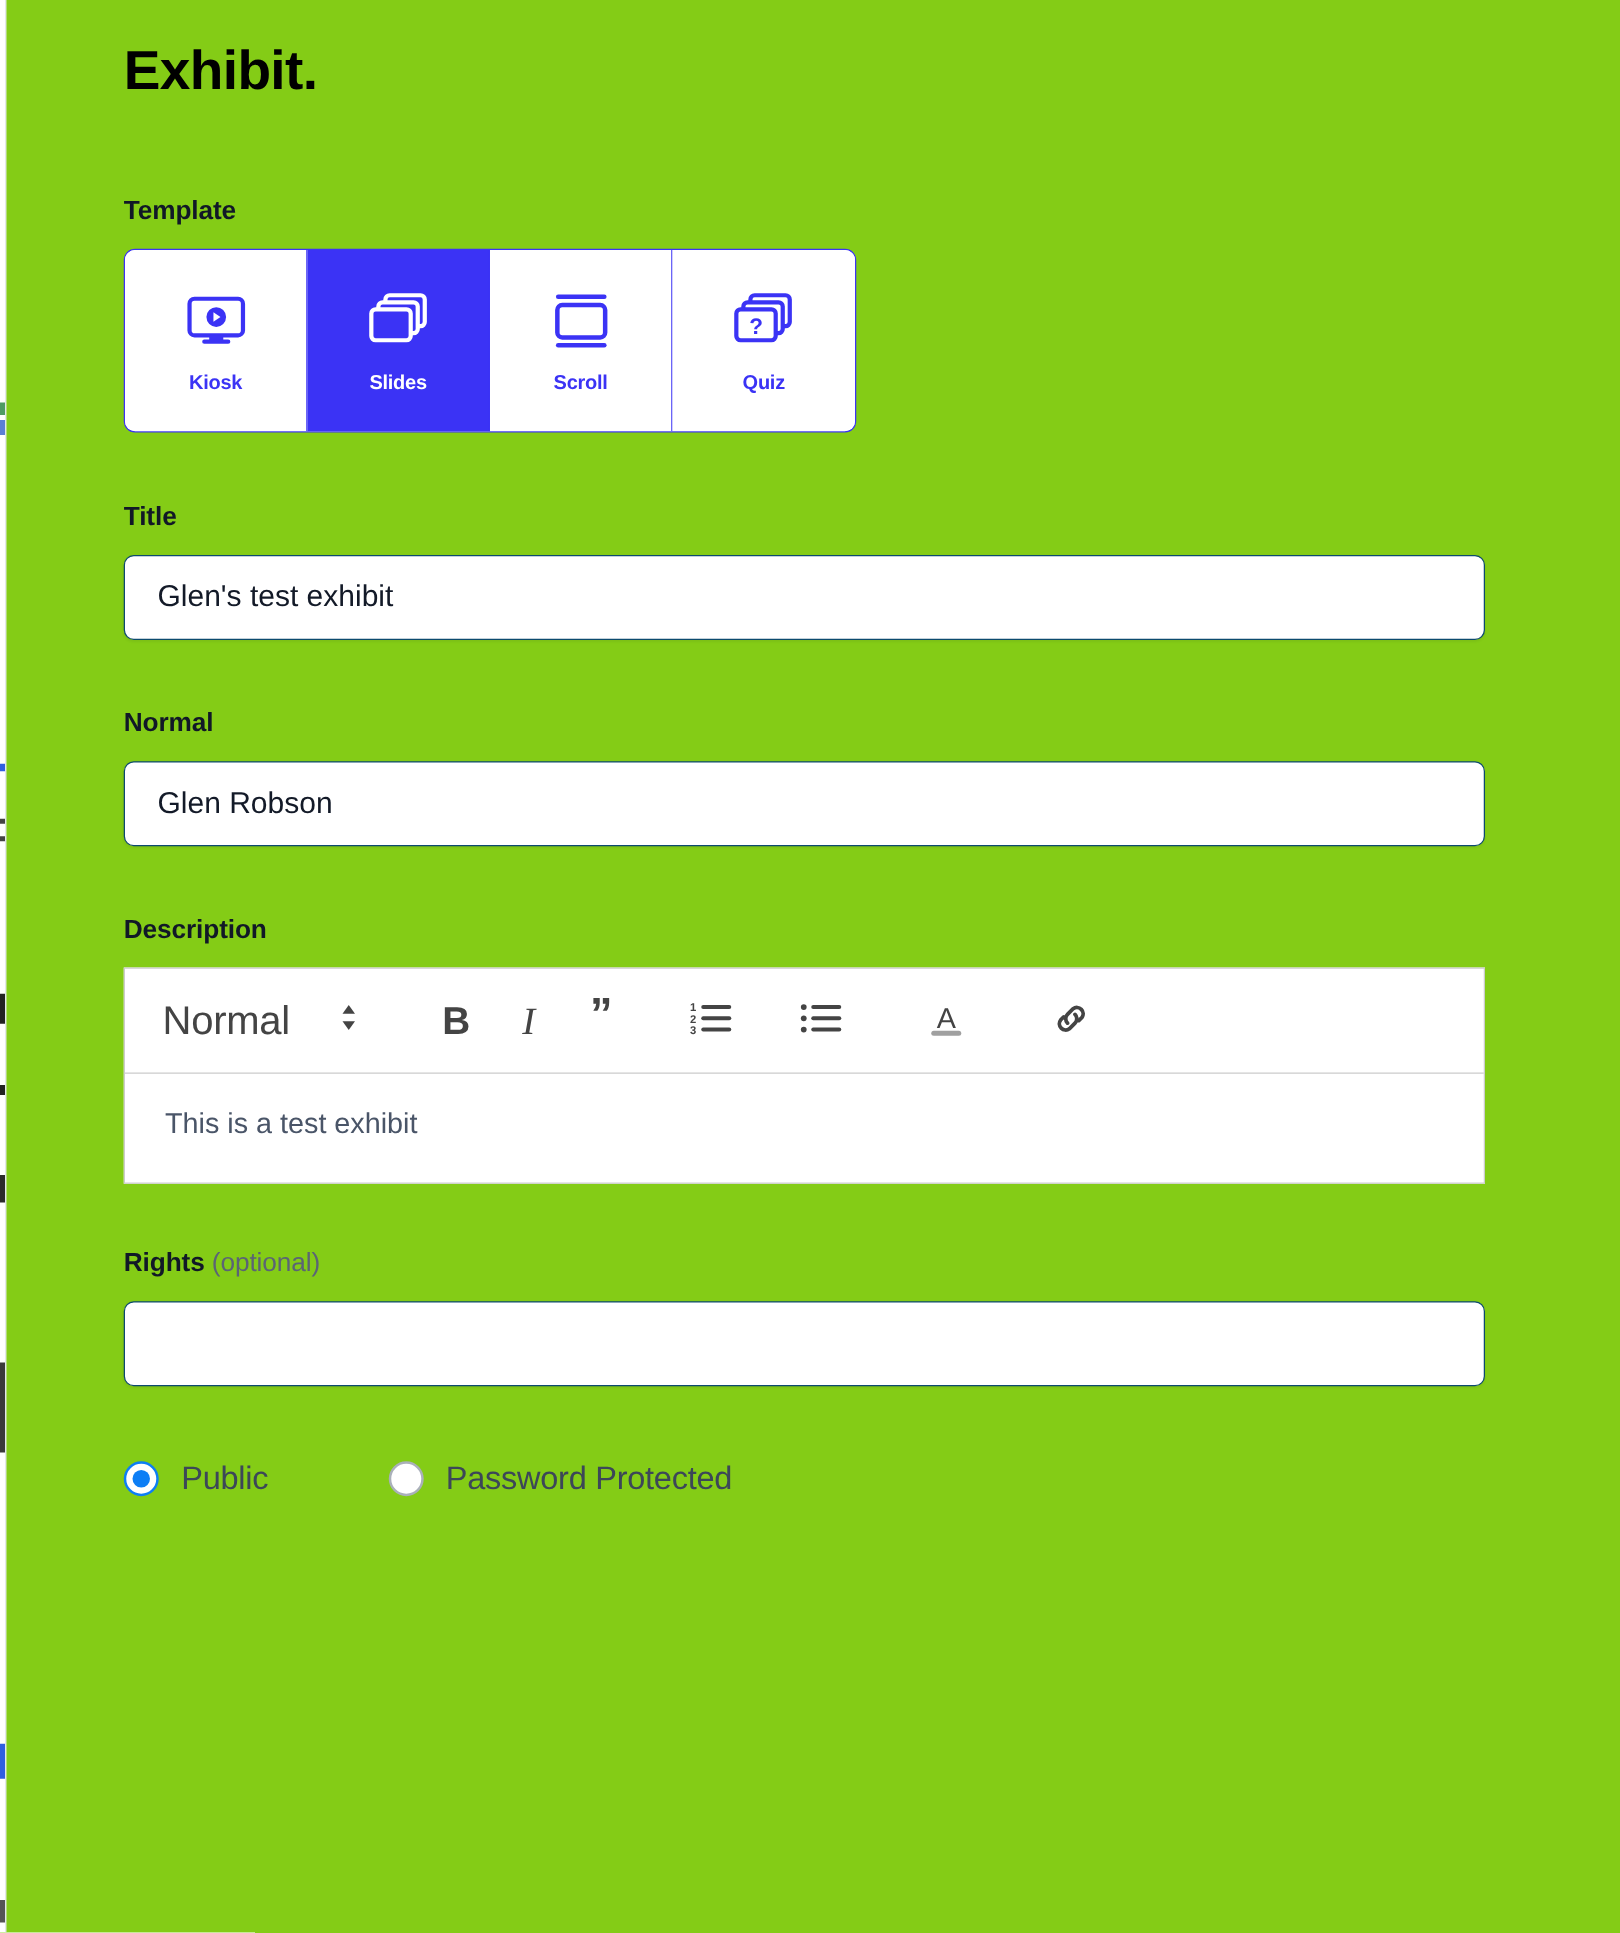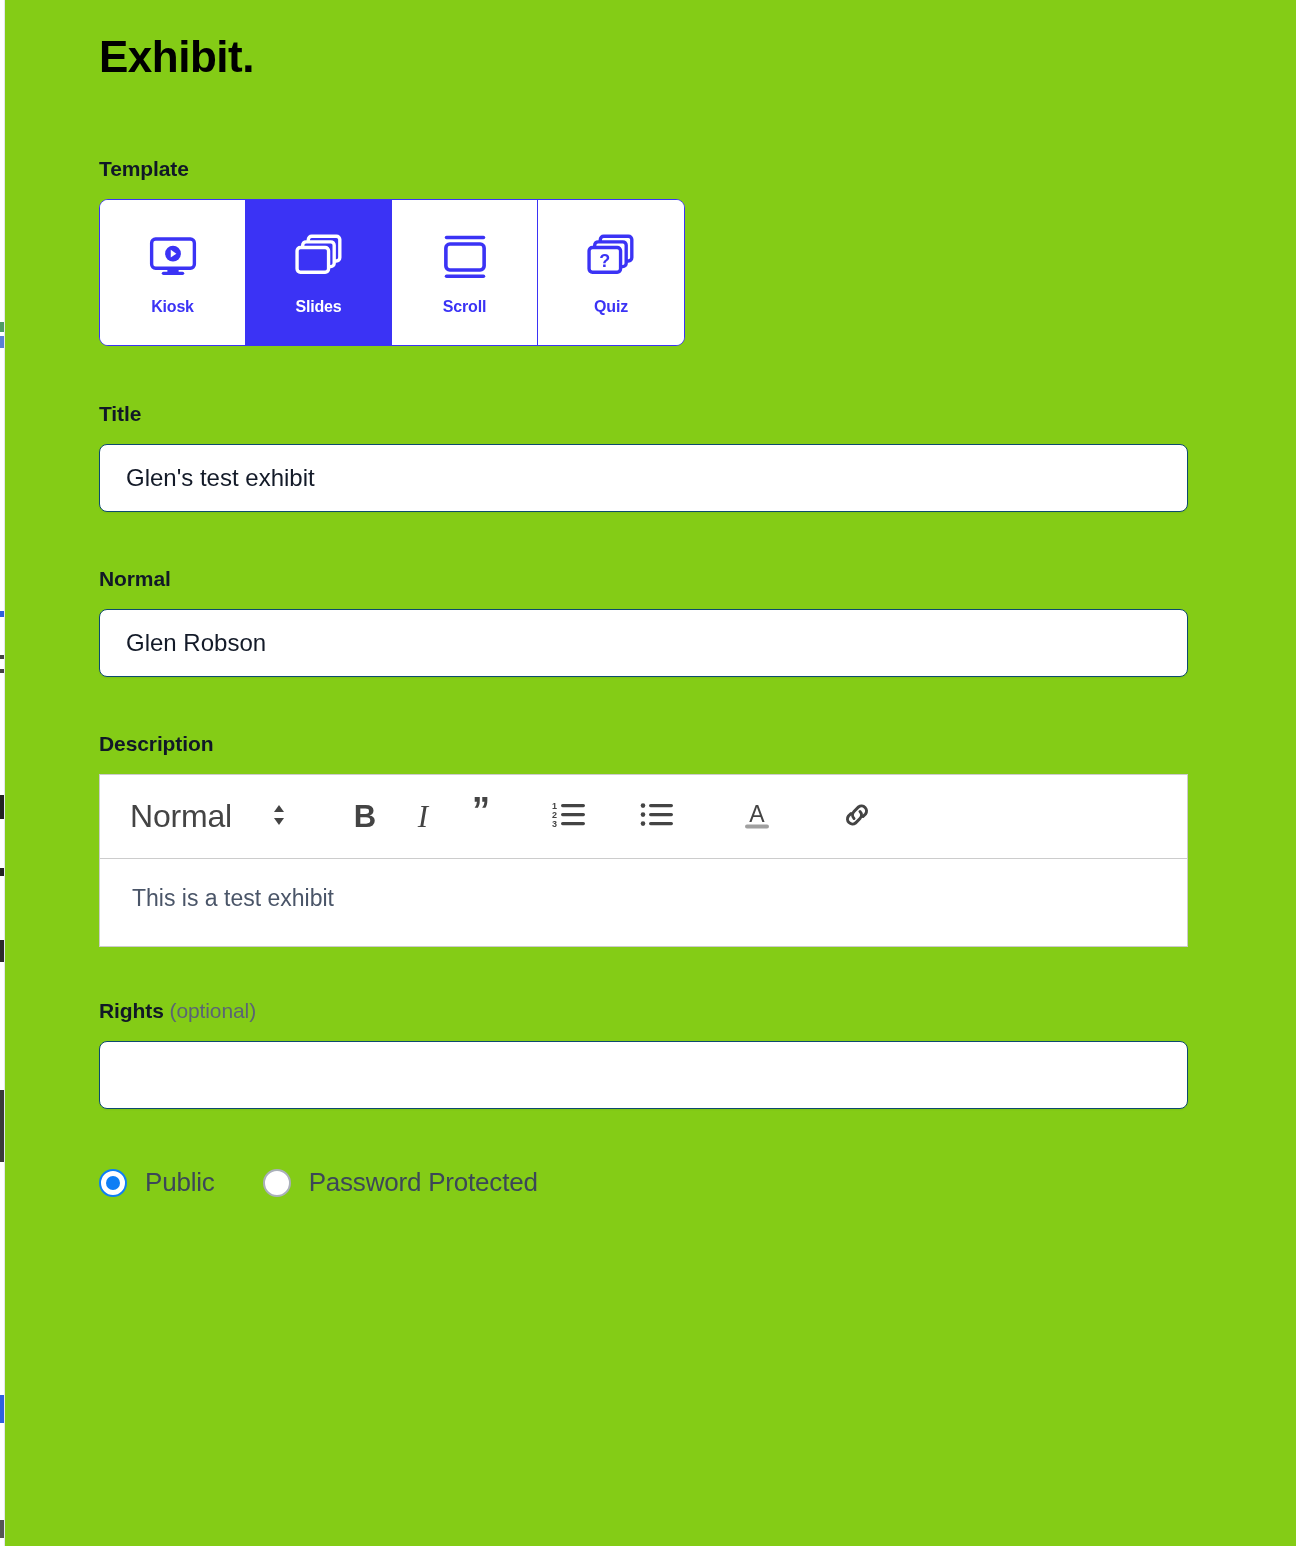--- a/index.html
+++ b/index.html
@@ -155,21 +155,21 @@
     min-height: 87px;
     padding: 26px 32px;
     font-size: 23px;
     color: #4a5568;
   }
 
   
   .radio-row {
     display: flex;
     align-items: center;
-    gap: 48px;
+    gap: 96px;
     margin-top: 6px;
   }
   .radio-opt {
     display: flex;
     align-items: center;
     gap: 18px;
     cursor: pointer;
   }
   .radio-mark {
     width: 28px; height: 28px;

